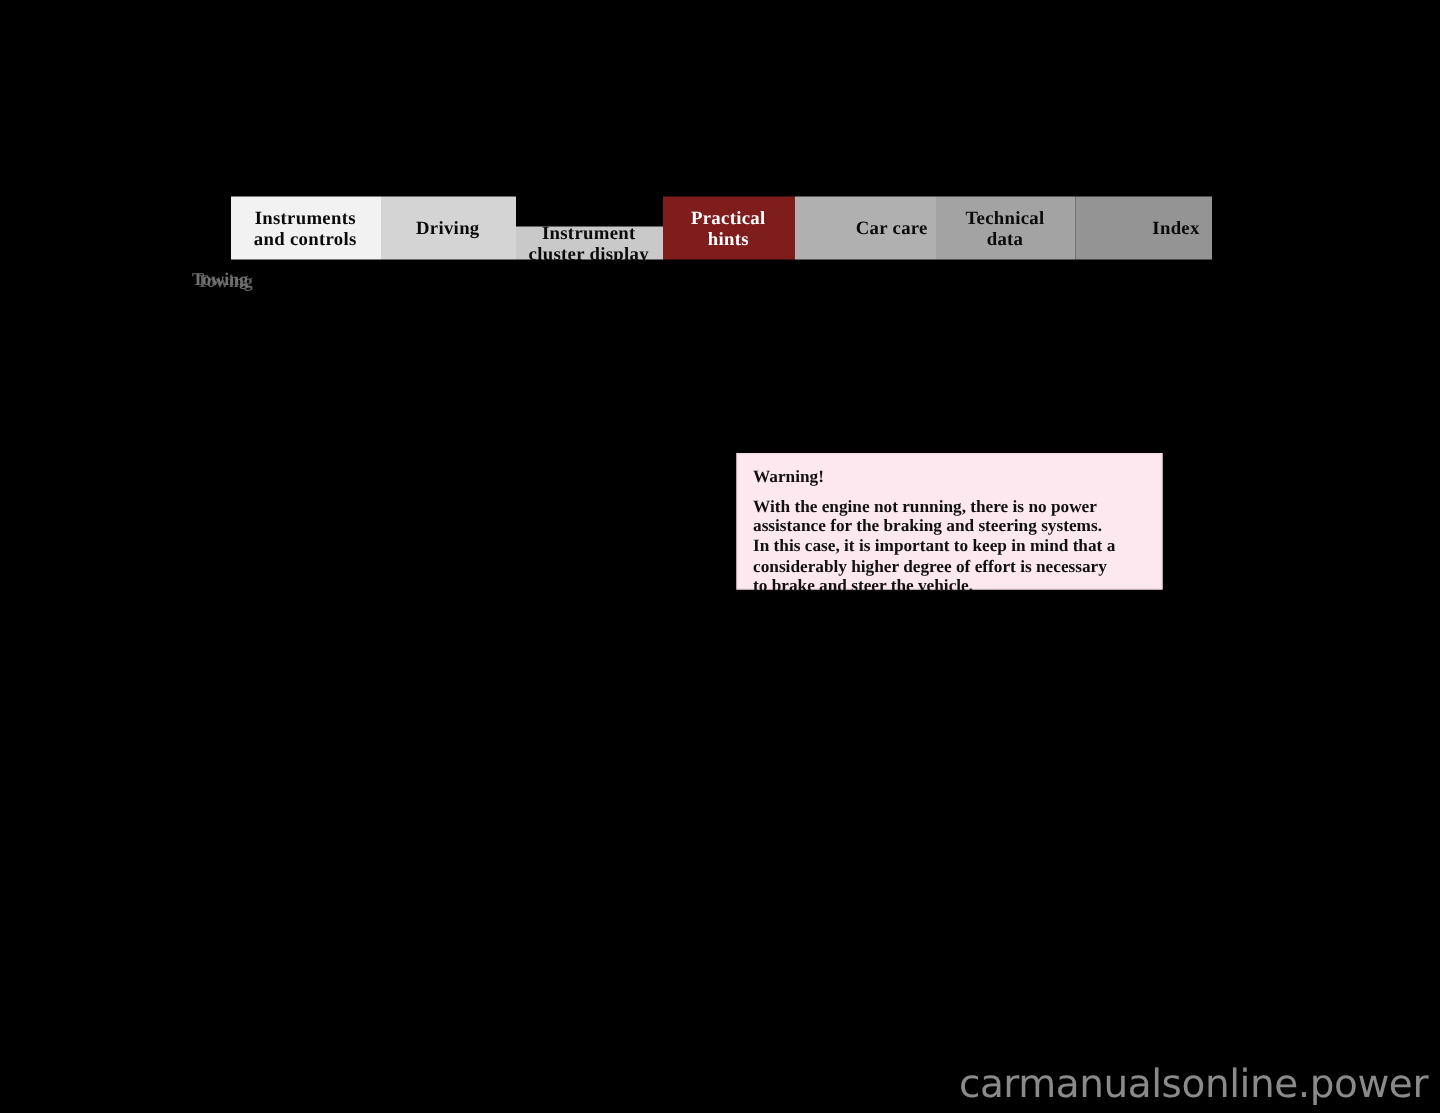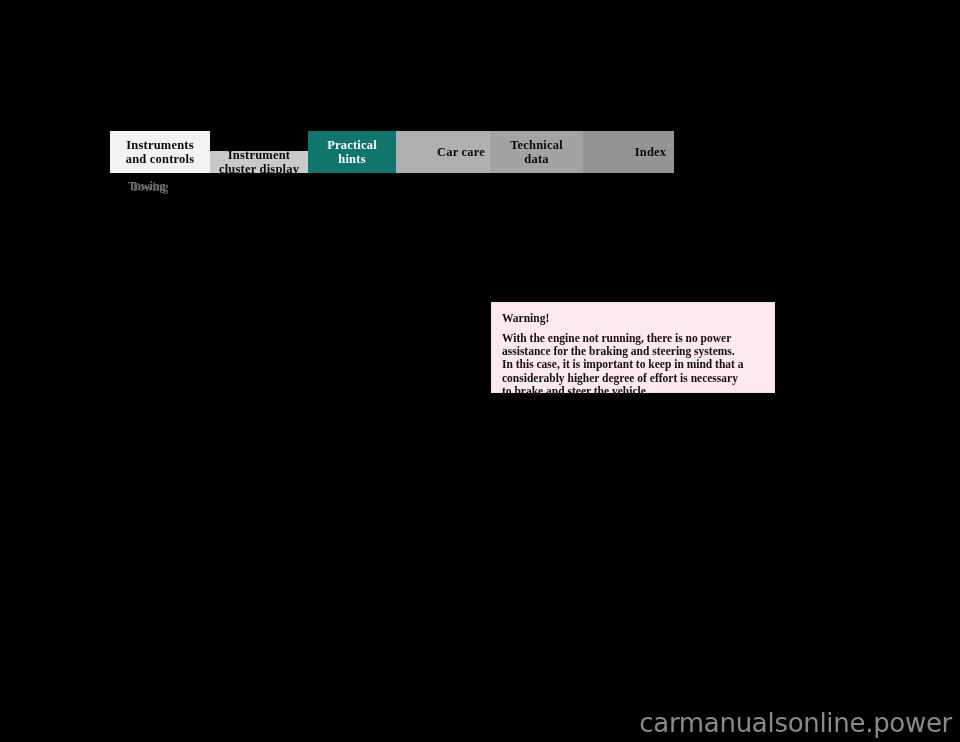--- a/index.html
+++ b/index.html
@@ -26,20 +26,21 @@
   
   #tabbar {
     position: absolute;
     left: 110px;
     top: 131px;
     width: 741px;
     height: 42px;
     display: flex;
     align-items: stretch;
     box-sizing: border-box;
+    justify-content: center;
   }
   .tab {
     display: flex;
     align-items: center;
     justify-content: center;
     text-align: center;
     font-family: "Liberation Serif", "DejaVu Serif", serif;
     font-weight: bold;
     font-size: 12.5px;
     line-height: 14px;
@@ -125,25 +126,28 @@
 </head>
 <body>
 
 <div id="page" style="background: rgb(0, 0, 0);">
 
   <nav id="tabbar">
     <div class="tab" style="background: rgb(242, 242, 242); width: 100px; flex: 0 0 100px;">
       <span class="tab-label">Instruments
 and controls</span>
     </div>
+    <div class="tab" style="background: rgb(212, 212, 212); width: 90px; flex: 0 0 90px;">
+      <span class="tab-label">Driving</span>
+    </div>
     <div class="tab" style="background: rgb(201, 201, 201); width: 98px; flex: 0 0 98px; margin-top: 20px;">
       <span class="tab-label">Instrument
 cluster display</span>
     </div>
-    <div class="tab active" style="background: #0f766e; width: 88px; flex: 0 0 88px; color: rgb(255, 255, 255);">
+    <div class="tab active" style="background: #7f1d1d; width: 88px; flex: 0 0 88px; color: rgb(255, 255, 255);">
       <span class="tab-label">Practical hints</span>
     </div>
     <div class="tab" style="background: rgb(176, 176, 176); width: 94px; flex: 0 0 94px; padding-left: 40px;">
       <span class="tab-label">Car care</span>
     </div>
     <div class="tab" style="background: rgb(163, 163, 163); width: 93px; flex: 0 0 93px;">
       <span class="tab-label">Technical
 data</span>
     </div>
     <div class="tab" style="background: rgb(148, 148, 148); width: 91px; flex: 0 0 91px; padding-left: 48px;">

